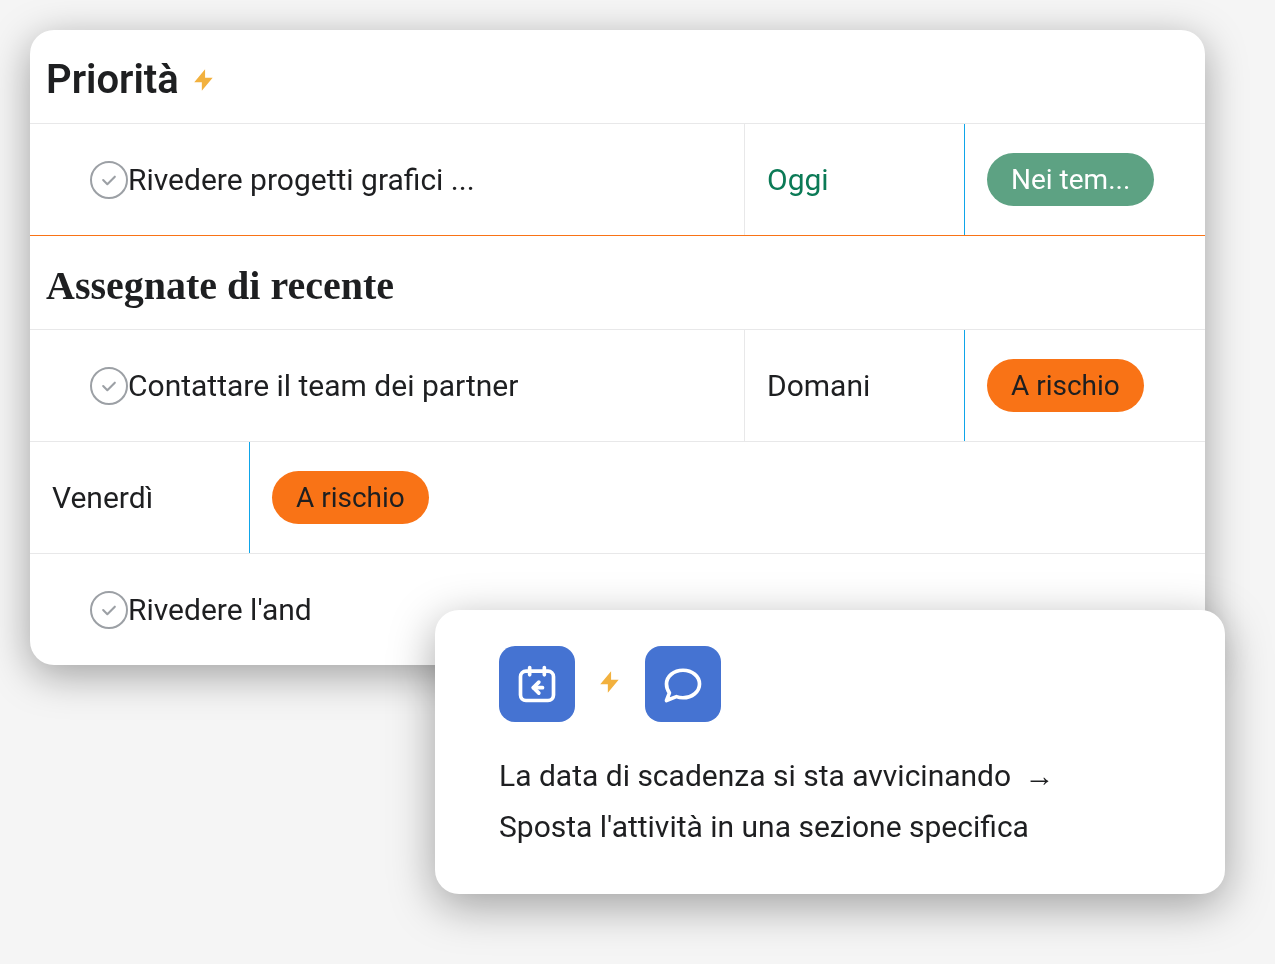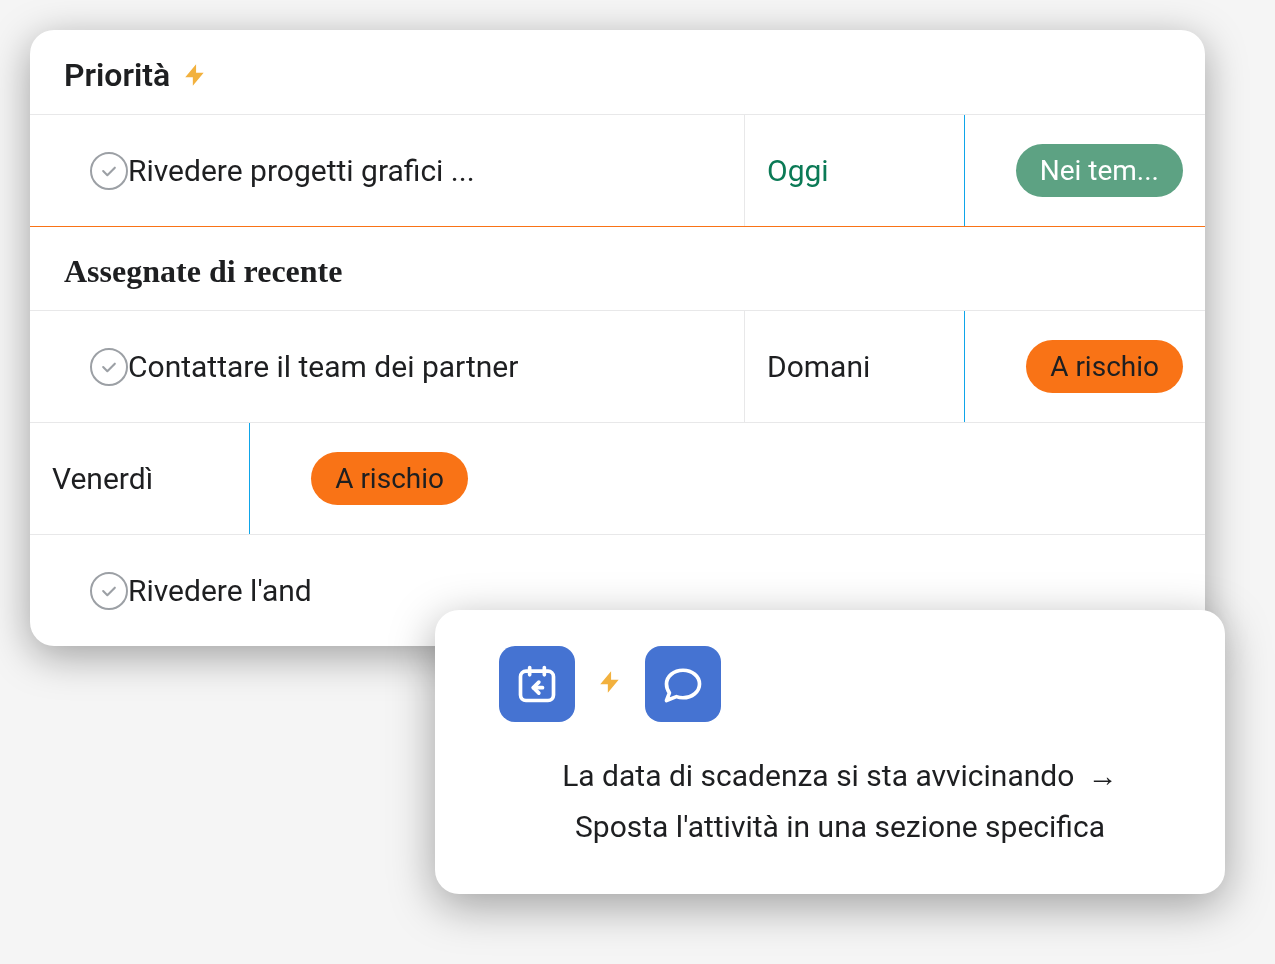--- a/index.html
+++ b/index.html
@@ -15,22 +15,22 @@
       background: #fff;
       border-radius: 24px;
       box-shadow: 0 10px 40px rgba(0,0,0,0.35);
       width: 1175px;
       overflow: hidden;
       position: relative;
     }
     .section-header {
       display: flex;
       align-items: center;
-      padding: 26px 34px 20px 34px;
-      font-size: 32px;
+      padding: 26px 34px 20px 16px;
+      font-size: 40px;
       font-weight: 600;
       color: #1e1f21;
       gap: 12px;
     }
     .bolt-icon {
       color: #f2b13e;
       font-size: 28px;
       display: inline-flex;
       align-items: center;
     }
@@ -77,21 +77,20 @@
       display: flex;
       align-items: center;
     }
     .due-cell.today { color: #0b7a56; }
     .status-cell {
       width: 240px;
       padding: 0 22px;
       height: 100%;
       display: flex;
       align-items: center;
-      justify-content: flex-end;
     }
     .status-pill {
       display: inline-block;
       padding: 10px 24px;
       border-radius: 999px;
       font-size: 28px;
       color: #1e1f21;
       max-width: 100%;
       white-space: nowrap;
       overflow: hidden;
@@ -102,21 +101,20 @@
     .popover {
       position: absolute;
       left: 435px;
       top: 610px;
       background: #fff;
       border-radius: 24px;
       box-shadow: 0 12px 45px rgba(0,0,0,0.35);
       padding: 36px 44px 42px 64px;
       width: 790px;
       z-index: 10;
-      text-align: center;
     }
     .popover-icons {
       display: flex;
       align-items: center;
       gap: 22px;
       margin-bottom: 28px;
     }
     .icon-box {
       width: 76px;
       height: 76px;

